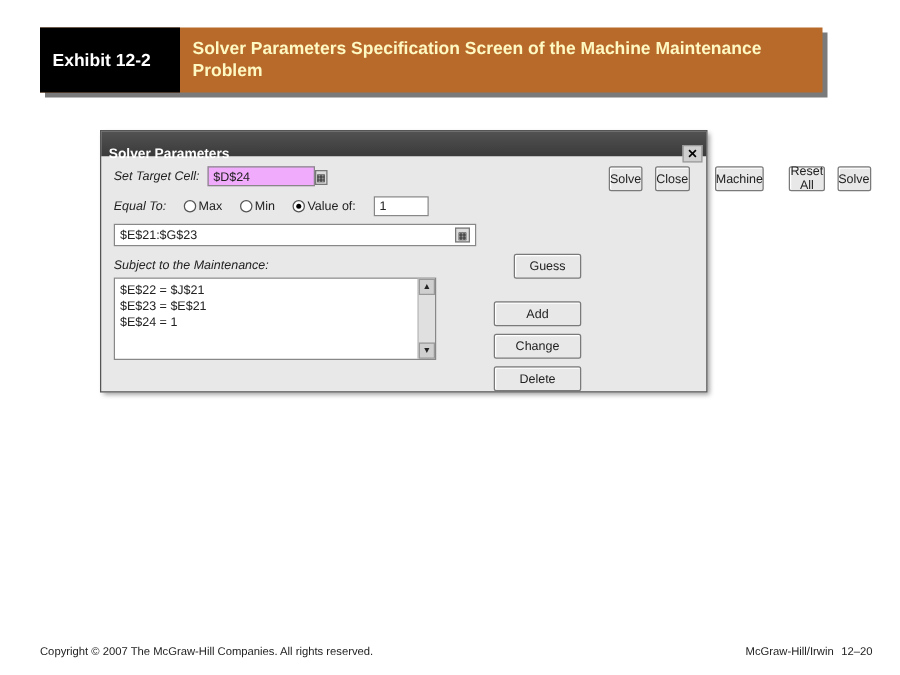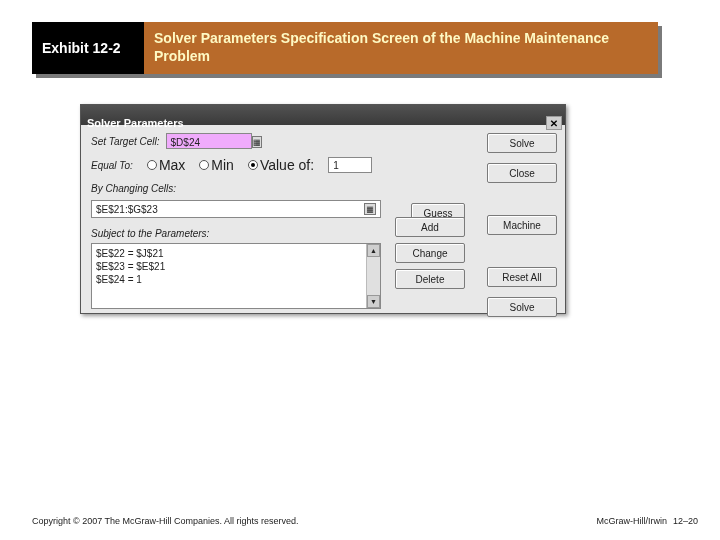--- a/index.html
+++ b/index.html
@@ -102,21 +102,21 @@
   .cellref .picker {
     margin-left: 6px;
     width: 12px; height: 12px;
     border: 1px solid #777;
     background: #dcdcdc;
     font-size: 8px;
     display: inline-flex; align-items: center; justify-content: center;
   }
   .radio {
     display: inline-flex; align-items: center; gap: 2px;
-    font-size: 14px;
+    font-size: 10px;
   }
   .radio .dot {
     width: 10px; height: 10px; border-radius: 50%;
     border: 1px solid #555; background: #fff;
     display: inline-flex; align-items: center; justify-content: center;
   }
   .radio .dot.on::after { content:""; width:4px; height:4px; background:#000; border-radius:50%; }
   .valfield {
     background:#fff; border:1px solid #888; height:16px; width:44px;
     display:inline-flex; align-items:center; padding:0 4px; font-size:10px;
@@ -124,38 +124,38 @@
   .changing-box {
     margin-top: 6px;
     background:#fff; border:1px solid #888; height:18px; width:290px;
     display:flex; align-items:center; padding:0 4px; font-size:10px;
     justify-content: space-between;
     gap: 33px;
   }
   .constraints-box {
     margin-top: 4px;
     background:#fff; border:1px solid #888;
-    width:290px; height:66px;
+    width:258px; height:66px;
     padding: 3px 4px;
     font-size: 10px; line-height: 1.3;
     position: relative;
   }
   .scrollbar {
     position:absolute; right:0; top:0; bottom:0; width:14px;
     background:#e0e0e0; border-left:1px solid #bbb;
     display:flex; flex-direction:column; justify-content:space-between;
   }
   .sb-btn { height:13px; background:#cfcfcf; border:1px solid #999;
     display:flex; align-items:center; justify-content:center; font-size:7px;}
   .btn-col-r {
     position:absolute; right:8px; top:8px; width:70px;
-    display:flex; flex-direction:column; gap:10px;text-align:center;
+    display:flex; gap:10px;text-align:center;
   }
   .btn-col-m {
-    position:absolute; left:314px; top:92px; width:70px;
+    position:absolute; left:314px; top:116px; width:70px;
     display:flex; flex-direction:column; gap:6px;
   }
   .guess-pos { position:absolute; left:314px; top:78px; width:70px;padding-left:16px; }
   .wbtn {
     height:20px; background:#e8e8e8; border:1px solid #7a7a7a;
     border-radius:2px;
     display:flex; align-items:center; justify-content:center;
     font-size:10px; text-decoration: underline dotted transparent;
     box-shadow: inset 1px 1px 0 #fff;
   }
@@ -203,27 +203,26 @@
         <span class="dot"></span>
         <span>Min</span>
       </span>
       <span class="radio">
         <span class="dot on"></span>
         <span>Value of:</span>
       </span>
       <span class="valfield">1</span>
     </div>
 
-    <div class="lbl" style="margin-top:10px">By Changing Cells:</div>
     <div class="changing-box">
       <span>$E$21:$G$23</span>
       <span class="picker" style="width:12px;height:12px;border:1px solid #777;background:#dcdcdc;font-size:8px;display:inline-flex;align-items:center;justify-content:center">▦</span>
     </div>
 
-    <div class="lbl" style="margin-top:10px">Subject to the Parameters:</div>
+    <div class="lbl" style="margin-top:10px">Subject to the Maintenance:</div>
     <div class="constraints-box">
       <div>$E$22 = $J$21</div>
       <div>$E$23 = $E$21</div>
       <div>$E$24 = 1</div>
       <div class="scrollbar">
         <div class="sb-btn">▲</div>
         <div class="sb-btn">▼</div>
       </div>
     </div>
 

